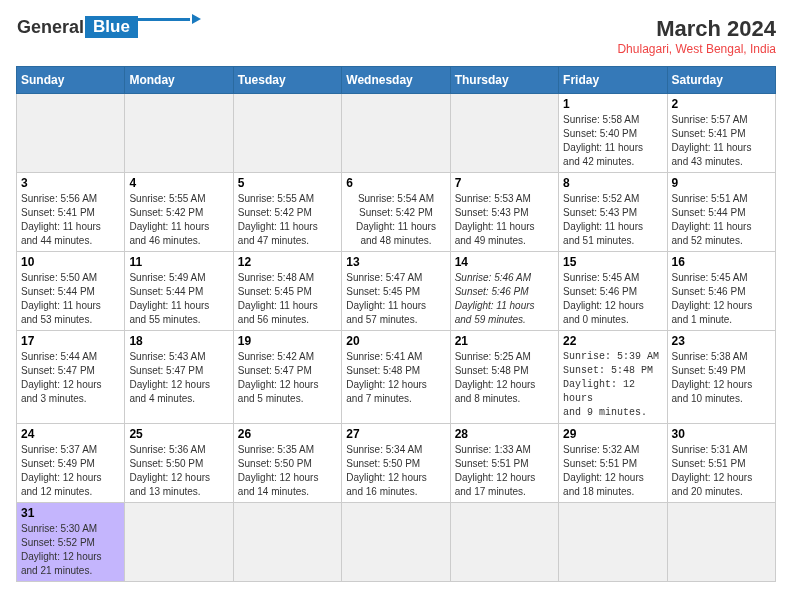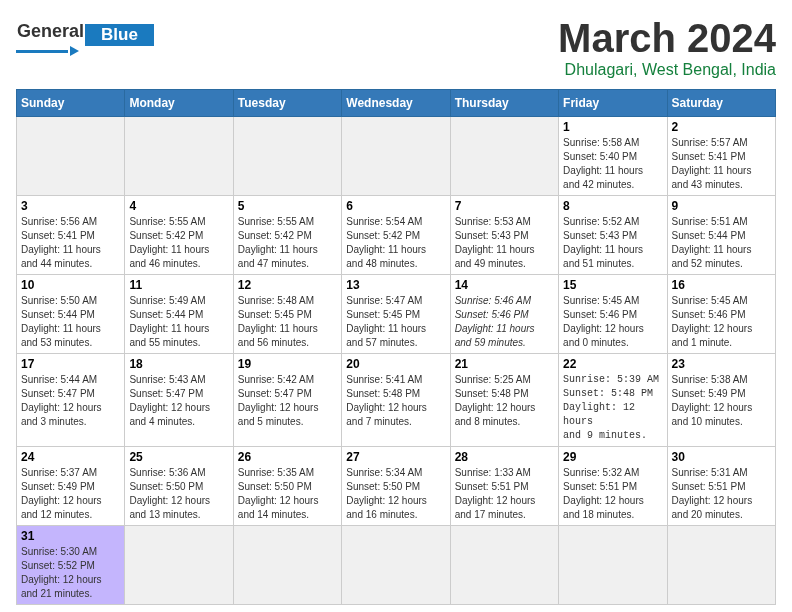--- a/index.html
+++ b/index.html
@@ -11,34 +11,34 @@
       padding: 16px;
     }
     .header-area {
       display: flex;
       justify-content: space-between;
       align-items: flex-start;
       margin-bottom: 10px;
     }
     .logo {
       display: flex;
-      flex-direction: column;
+      flex-direction: row;
       align-items: flex-start;
     }
     .title-area {
       text-align: right;
     }
     .month-year {
-      font-size: 40px;
+      font-size: 22px;
       font-weight: bold;
       color: #333;
     }
     .location {
-      font-size: 16px;
-      color: #15803d;
+      font-size: 12px;
+      color: #ef4444;
     }
     .calendar {
       width: 100%;
       border-collapse: collapse;
       font-size: 11px;
     }
     .calendar th {
       background: #3579b8;
       color: #fff;
       padding: 6px 4px;
@@ -83,21 +83,21 @@
       margin-left: 1px;
     }
   </style>
 </head>
 <body>
 
 <div class="header-area">
   <div class="logo">
     <div class="logo-icon">
       <span class="logo-label">General</span>
-      <span style="display:inline-block; background:#1a7abf; color:white; font-weight:bold; font-size:17px; padding:1px 16px; margin-left:1px; line-height:1.2;margin-top:8px;">Blue</span>
+      <span style="display:inline-block; background:#1a7abf; color:white; font-weight:bold; font-size:17px; padding:1px 8px; margin-left:1px; line-height:1.2;">Blue</span>
     </div>
     <div style="display:flex; align-items:center; margin-top:-2px;">
       <div style="width:52px; height:3px; background:#1a7abf;"></div>
       <div style="width:0; height:0; border-left:9px solid #1a7abf; border-top:5px solid transparent; border-bottom:5px solid transparent; margin-left:2px;"></div>
     </div>
   </div>
   <div class="title-area">
     <div class="month-year">March 2024</div>
     <div class="location">Dhulagari, West Bengal, India</div>
   </div>
@@ -154,21 +154,21 @@
         </td>
         <td>
           <span class="day-num">5</span>
           <div class="day-info" style="white-space: pre-line;">Sunrise: 5:55 AM
 Sunset: 5:42 PM
 Daylight: 11 hours
 and 47 minutes.</div>
         </td>
         <td>
           <span class="day-num">6</span>
-          <div class="day-info" style="white-space: pre-line;">Sunrise: 5:54 AM
+          <div class="day-info" style="white-space: pre-line; text-align: center;">Sunrise: 5:54 AM
 Sunset: 5:42 PM
 Daylight: 11 hours
 and 48 minutes.</div>
         </td>
         <td>
           <span class="day-num">7</span>
           <div class="day-info" style="white-space: pre-line;">Sunrise: 5:53 AM
 Sunset: 5:43 PM
 Daylight: 11 hours
 and 49 minutes.</div>

